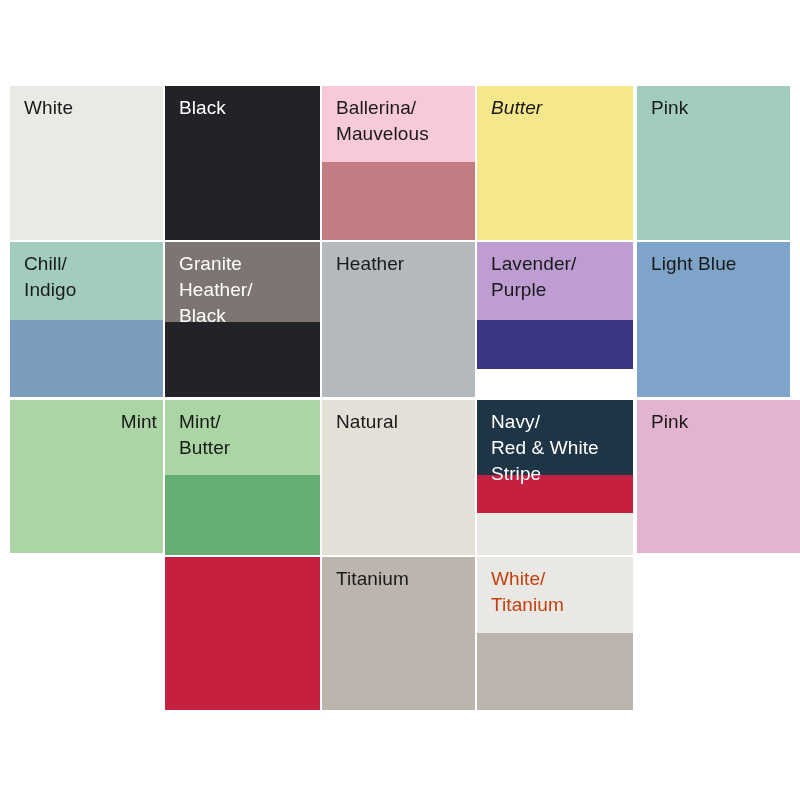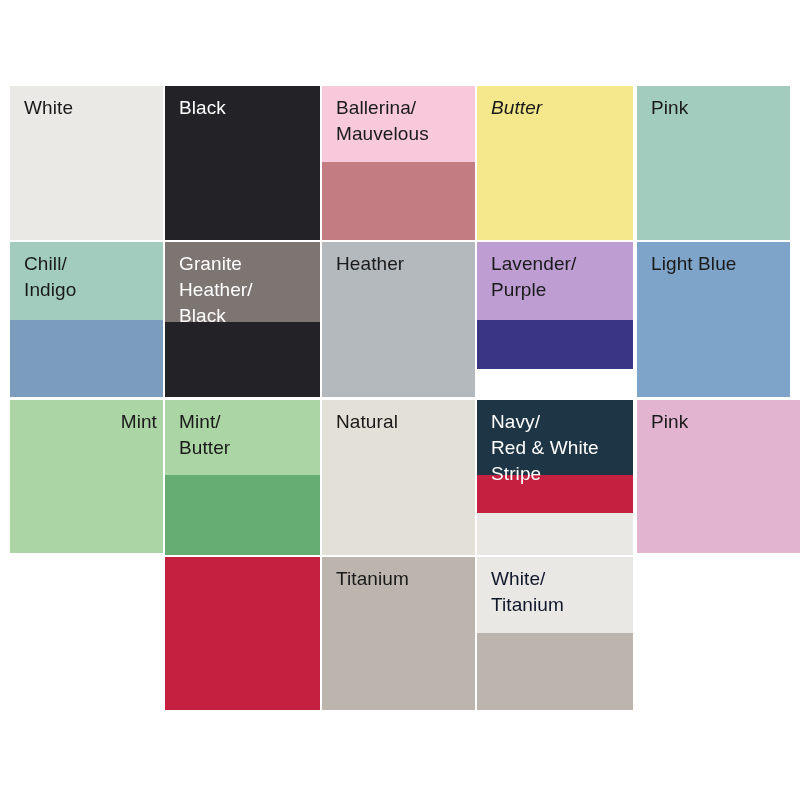--- a/index.html
+++ b/index.html
@@ -123,16 +123,16 @@
     <div class="swatch-cell" style="left: 165px; top: 557px; width: 155px; height: 153px;">
       <div class="band" title="#c5203f" style="background: rgb(197, 32, 63); top: 0px; height: 153px;"></div>
     </div>
     <div class="swatch-cell" style="left: 322px; top: 557px; width: 153px; height: 153px;">
       <div class="band" title="#bcb5ae" style="background: rgb(188, 181, 174); top: 0px; height: 153px;"></div>
       <div class="cell-label" style="color: rgb(26, 26, 26);">Titanium</div>
     </div>
     <div class="swatch-cell" style="left: 477px; top: 557px; width: 156px; height: 153px;">
       <div class="band" title="#eae8e5" style="background: rgb(234, 232, 229); top: 0px; height: 76px;"></div>
       <div class="band" title="#bcb5ae" style="background: rgb(188, 181, 174); top: 76px; height: 77px;"></div>
-      <div class="cell-label" style="color: #0f172a;">White/
+      <div class="cell-label" style="color: #c2410c;">White/
 Titanium</div>
     </div>
   </div>
 
 </body></html>

